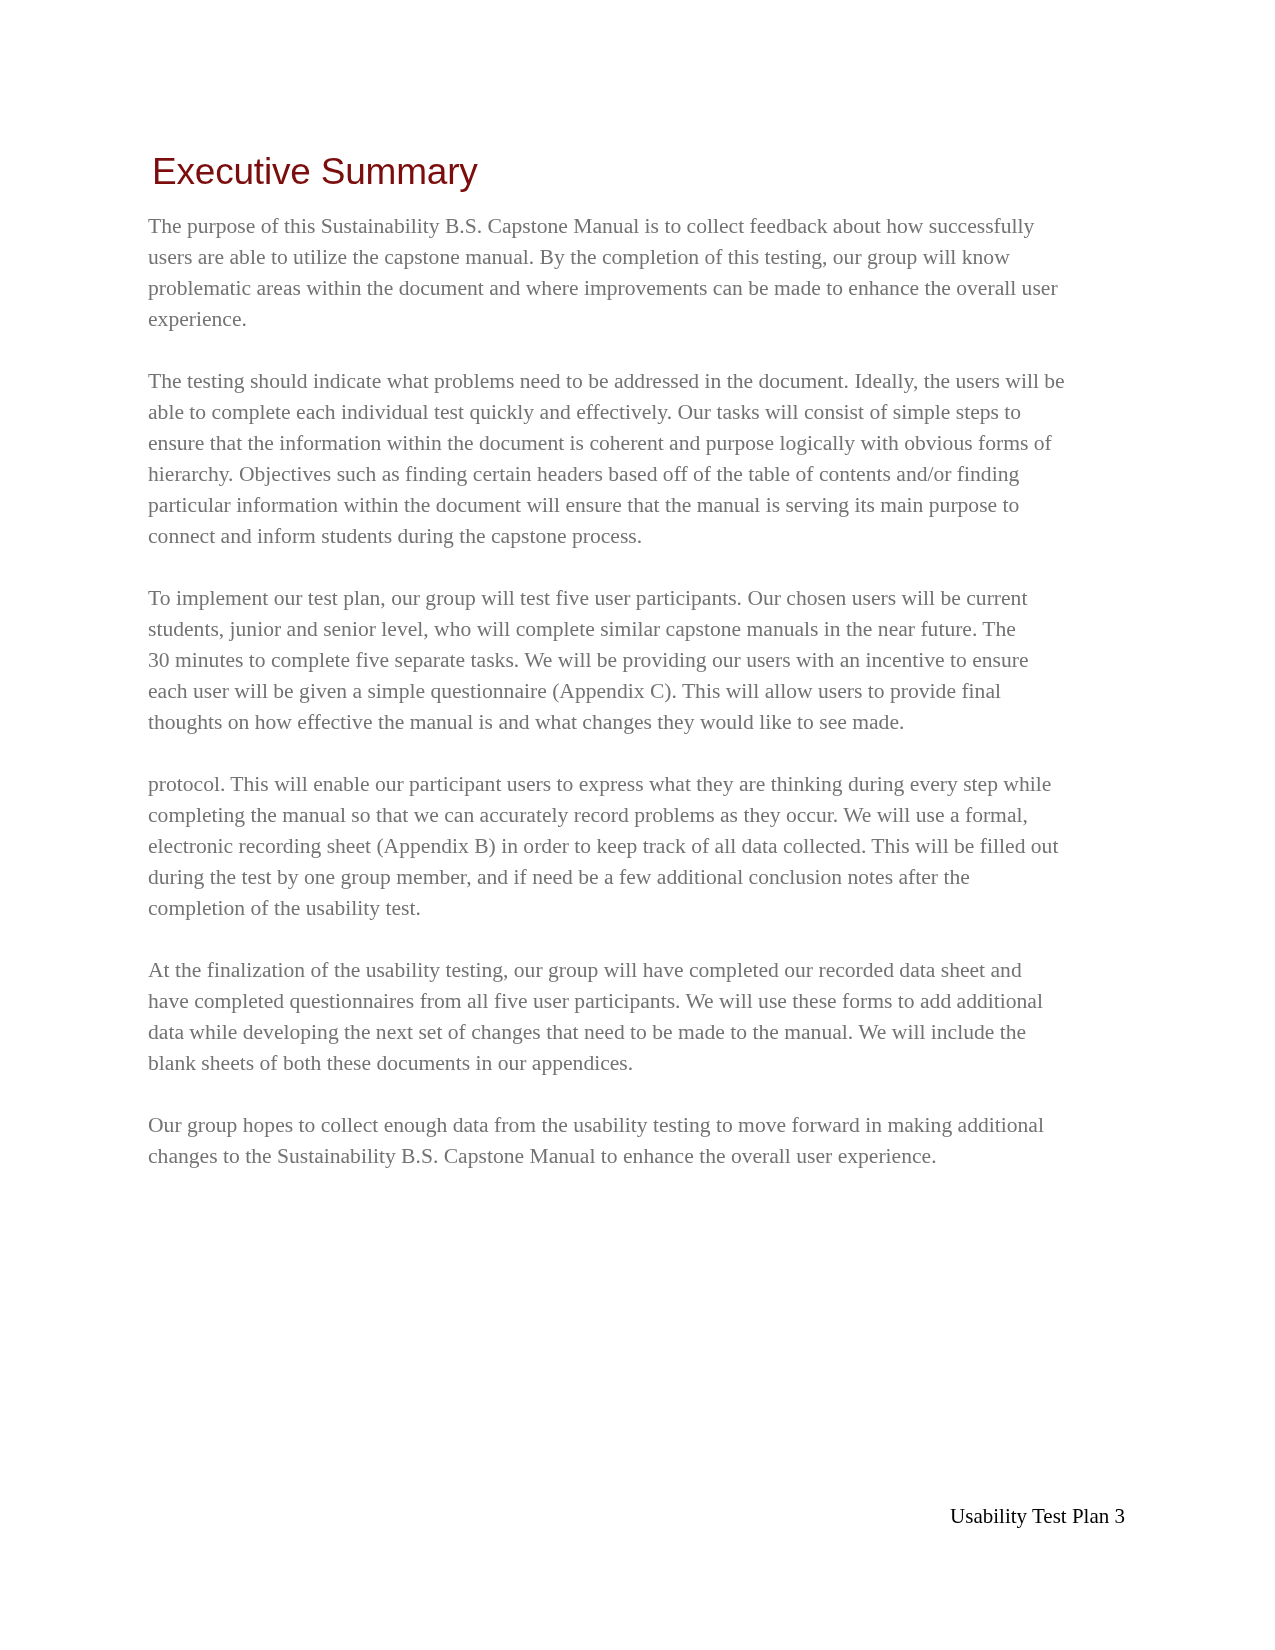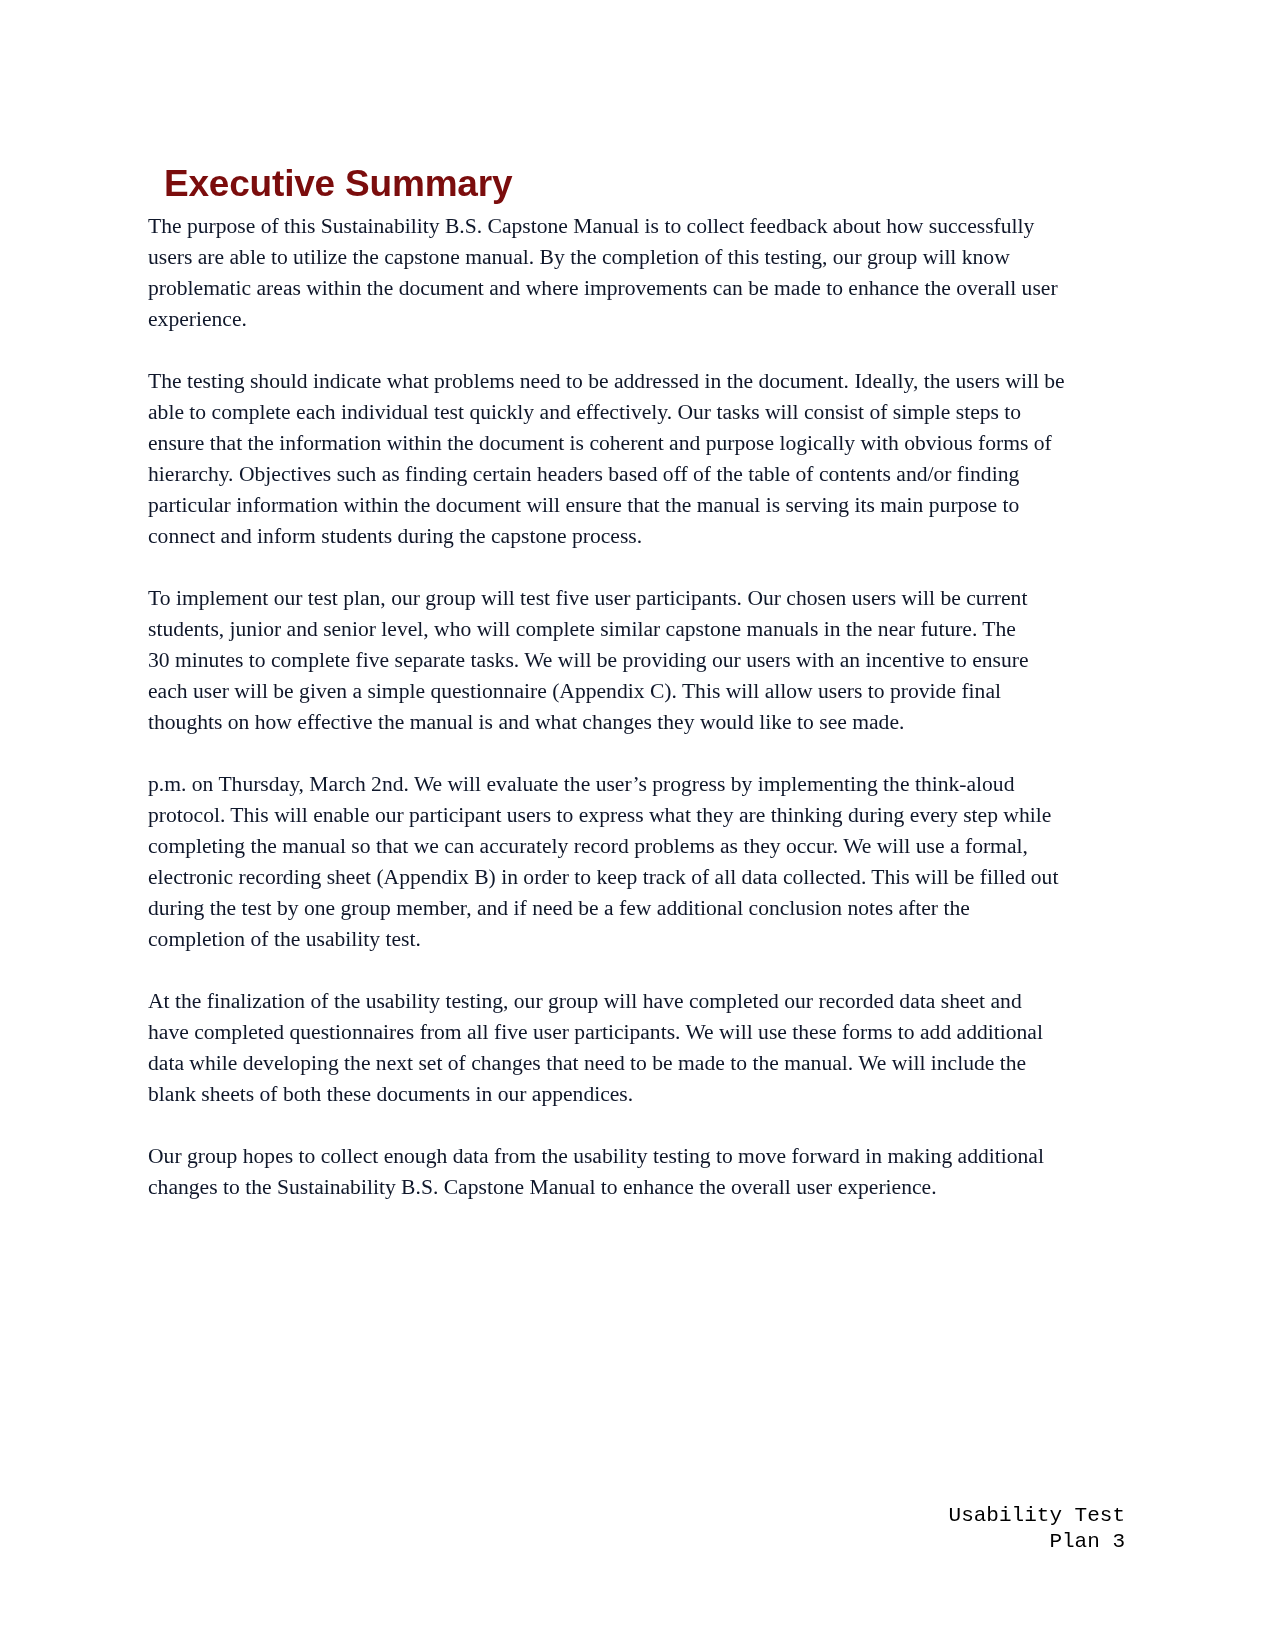--- a/index.html
+++ b/index.html
@@ -17,52 +17,52 @@
       position: absolute;
       left: 0; top: 0;
       width: 1275px;
       height: 1650px;
       background: #ffffff;
     }
     .heading {
       position: absolute;
       left: 148px;
       top: 146px;
-      margin: 16px;
+      margin: 4px;
       font-family: "Liberation Sans", sans-serif;
-      font-weight: bold;
+      font-weight: normal;
       font-size: 37px;
       line-height: 44px;
       color: #7b0d0d;
       letter-spacing: -0.2px;
     }
     .body-text {
       position: absolute;
       left: 148px;
       top: 211px;
       width: 985px;
     }
     .para {
       margin: 0 0 31px 0;
       font-family: "Liberation Serif", serif;
       font-size: 21.6px;
       line-height: 31px;
-      color: #0f172a;
+      color: #737373;
     }
     .line {
       display: block;
       white-space: nowrap;
     }
     .footer {
       position: absolute;
       left: 910px;
       top: 1503px;
       width: 215px;
       text-align: right;
-      font-family: Liberation Mono, monospace;
+      font-family: Liberation Serif, serif;
       font-size: 21px;
       line-height: 26px;
       color: #000000;
     }
   </style>
 </head>
 <body>
 
 <div class="page">
   <h1 class="heading">Executive Summary</h1>
@@ -83,21 +83,20 @@
       <span class="line">connect and inform students during the capstone process.</span>
     </p>
     <p class="para">
       <span class="line">To implement our test plan, our group will test five user participants. Our chosen users will be current</span>
       <span class="line">students, junior and senior level, who will complete similar capstone manuals in the near future. The</span>
       <span class="line">30 minutes to complete five separate tasks. We will be providing our users with an incentive to ensure</span>
       <span class="line">each user will be given a simple questionnaire (Appendix C). This will allow users to provide final</span>
       <span class="line">thoughts on how effective the manual is and what changes they would like to see made.</span>
     </p>
     <p class="para">
-      <span class="line">p.m. on Thursday, March 2nd. We will evaluate the user’s progress by implementing the think-aloud</span>
       <span class="line">protocol. This will enable our participant users to express what they are thinking during every step while</span>
       <span class="line">completing the manual so that we can accurately record problems as they occur. We will use a formal,</span>
       <span class="line">electronic recording sheet (Appendix B) in order to keep track of all data collected. This will be filled out</span>
       <span class="line">during the test by one group member, and if need be a few additional conclusion notes after the</span>
       <span class="line">completion of the usability test.</span>
     </p>
     <p class="para">
       <span class="line">At the finalization of the usability testing, our group will have completed our recorded data sheet and</span>
       <span class="line">have completed questionnaires from all five user participants. We will use these forms to add additional</span>
       <span class="line">data while developing the next set of changes that need to be made to the manual. We will include the</span>

